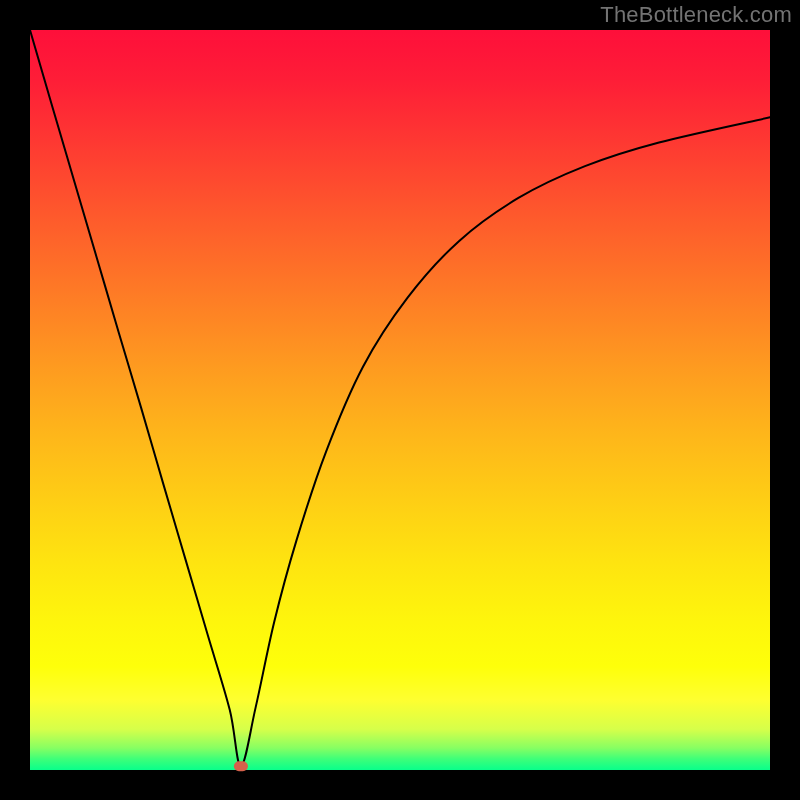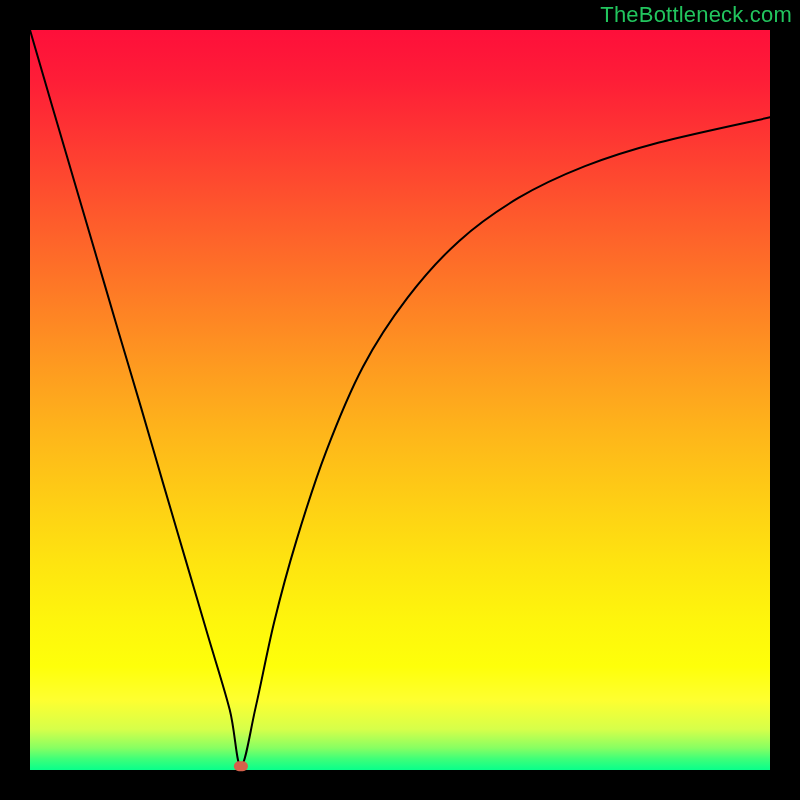--- a/index.html
+++ b/index.html
@@ -16,21 +16,21 @@
     width: 800px;
     height: 800px;
     background: #000;
   }
   .watermark {
     position: absolute;
     top: 2px;
     right: 8px;
     font-size: 22px;
     font-weight: 500;
-    color: #22c55e;
+    color: #737373;
     letter-spacing: 0.2px;
     z-index: 10;
   }
   svg.chart {
     position: absolute;
     left: 0;
     top: 0;
     width: 800px;
     height: 800px;
     display: block;

